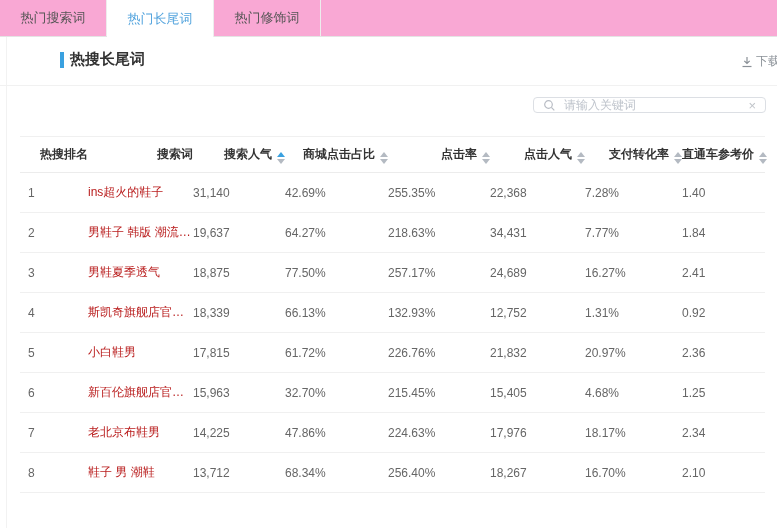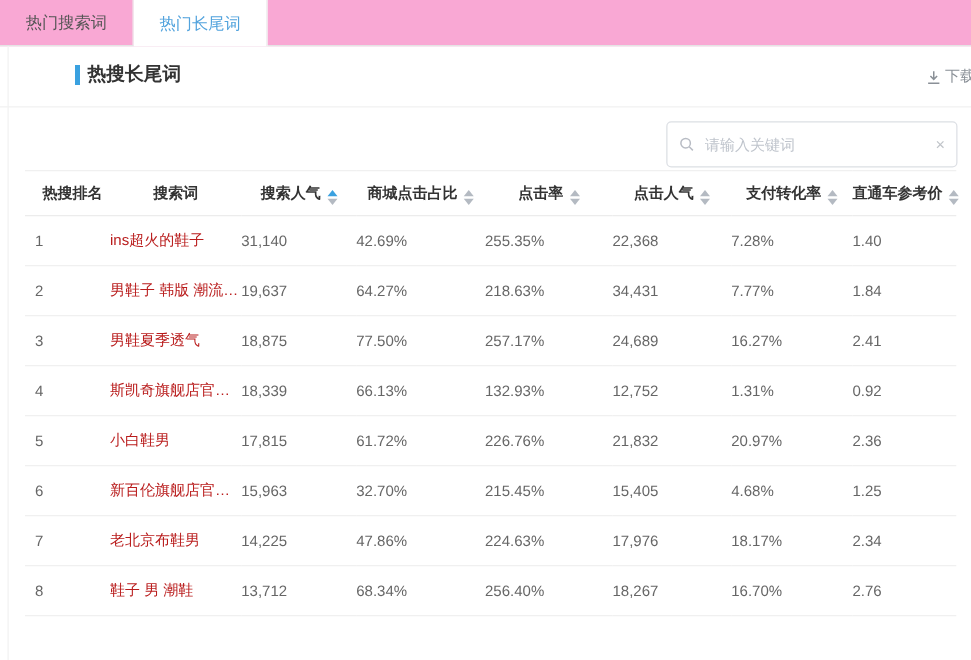--- a/index.html
+++ b/index.html
@@ -28,53 +28,54 @@
   .title-row{position:absolute;top:50px;left:20px;display:flex;align-items:center;padding-left:40px;}
   .title-bar{width:4px;height:16px;background:#3aa1e0;margin-right:6px;}
   .page-title{font-size:15px;font-weight:bold;color:#333;}
   .download{
     position:absolute;top:53px;left:741px;white-space:nowrap;
     font-size:12px;color:#8a9097;cursor:pointer;display:flex;align-items:center;gap:3px;
   }
   .section-divider{position:absolute;top:85px;left:0;width:777px;height:1px;background:#f1f1f1;}
   
   .search-wrap{
-    position:absolute;top:97px;left:533px;width:233px;height:37px;
+    position:absolute;top:97px;left:533px;width:233px;height:16px;
     border:1px solid #dcdfe4;border-radius:4px;box-sizing:border-box;
     display:flex;align-items:center;background:#fff;
   }
   .search-wrap .mag{margin:0 6px 0 9px;display:flex;}
   .search-input{
     border:none;outline:none;flex:1;font-size:12px;color:#333;background:transparent;
     font-family:"Liberation Sans","DejaVu Sans",sans-serif;min-width:0;
   }
   .search-input::placeholder{color:#bfc4cc;}
   .clear-x{color:#c0c4c9;font-size:13px;margin:0 9px 0 4px;cursor:pointer;line-height:1;}
   
   .table-wrap{position:absolute;top:136px;left:20px;width:745px;}
   table{border-collapse:collapse;table-layout:fixed;width:745px;}
   thead tr{height:36px;border-top:1px solid #f0f0f0;border-bottom:1px solid #ececec;}
-  th{font-size:12px;color:#333;font-weight:bold;text-align:center;padding:0;white-space:nowrap;}
+  th{font-size:12px;color:#333;font-weight:bold;text-align:right;padding:0;white-space:nowrap;}
   tbody tr{height:40px;border-bottom:1px solid #f0f0f0;}
   td{font-size:12px;color:#666;text-align:left;padding:0;white-space:nowrap;overflow:hidden;text-overflow:ellipsis;}
   td.first, th.first{padding-left:8px;}
   td.kw{color:#b91c1c;cursor:pointer;}
   
   .sort{display:inline-flex;flex-direction:column;gap:2px;margin-left:5px;vertical-align:1px;cursor:pointer;}
   .caret{width:0;height:0;border-left:4px solid transparent;border-right:4px solid transparent;}
   .caret.up{border-bottom:5px solid #b4bac2;}
   .caret.down{border-top:5px solid #b4bac2;}
   .caret.up.active{border-bottom-color:#3aa1e0;}
 </style>
 </head>
 <body>
 
 <div class="tabbar" id="tabbar">
     <div class="tab">热门搜索词</div>
     <div class="tab active">热门长尾词</div>
+    <div class="tab">热门修饰词</div>
   </div>
 
 <div class="left-line"></div>
 
 <div class="title-row">
   <span class="title-bar"></span>
   <span class="page-title">热搜长尾词</span>
 </div>
 
 <div class="download">
@@ -212,17 +213,17 @@
           <td>2.34</td>
         </tr>
         <tr>
           <td class="first">8</td>
           <td class="kw">鞋子 男 潮鞋</td>
           <td>13,712</td>
           <td>68.34%</td>
           <td>256.40%</td>
           <td>18,267</td>
           <td>16.70%</td>
-          <td>2.76</td>
+          <td>2.10</td>
         </tr>
       </tbody>
   </table>
 </div>
 
 </body></html>

